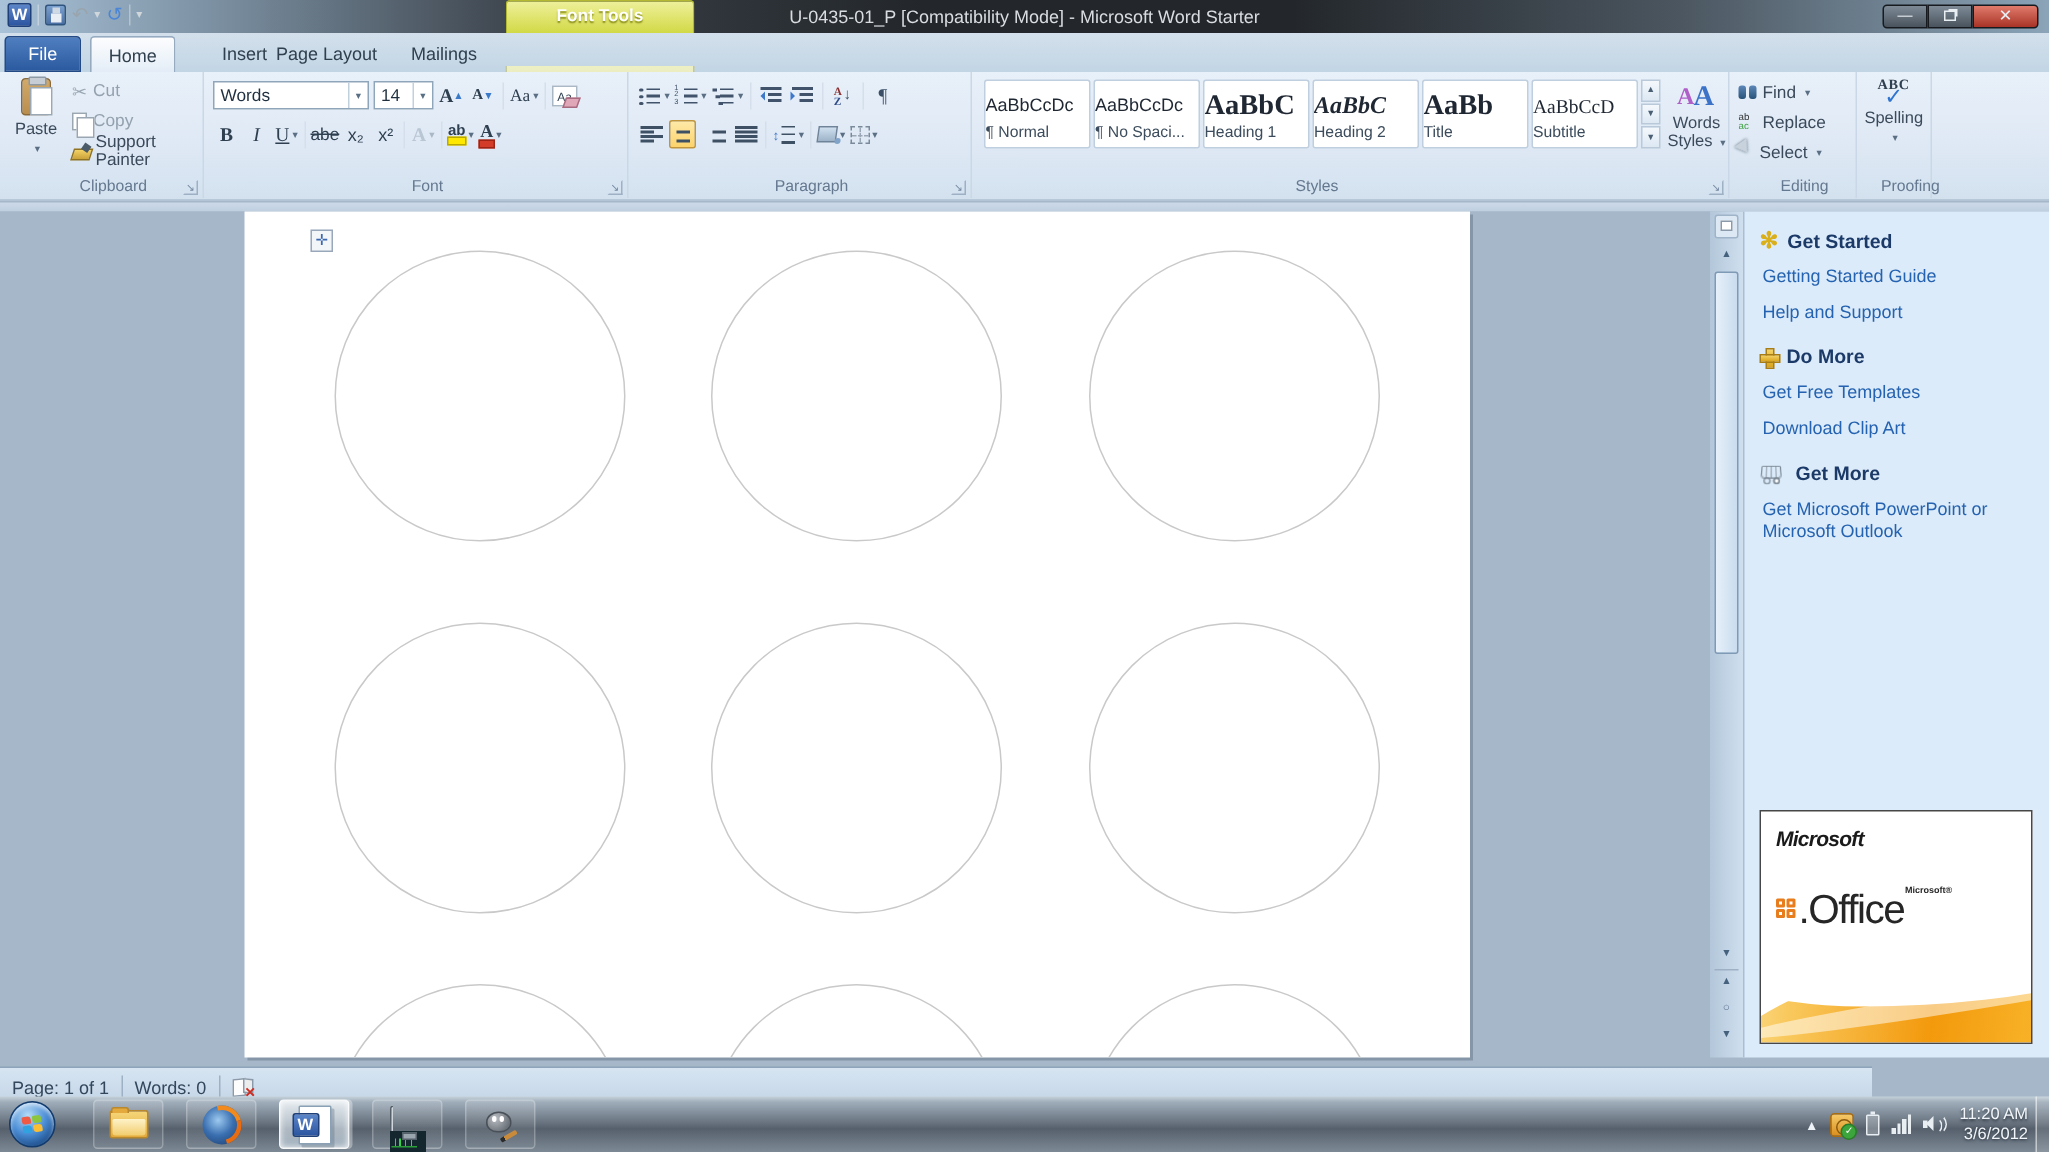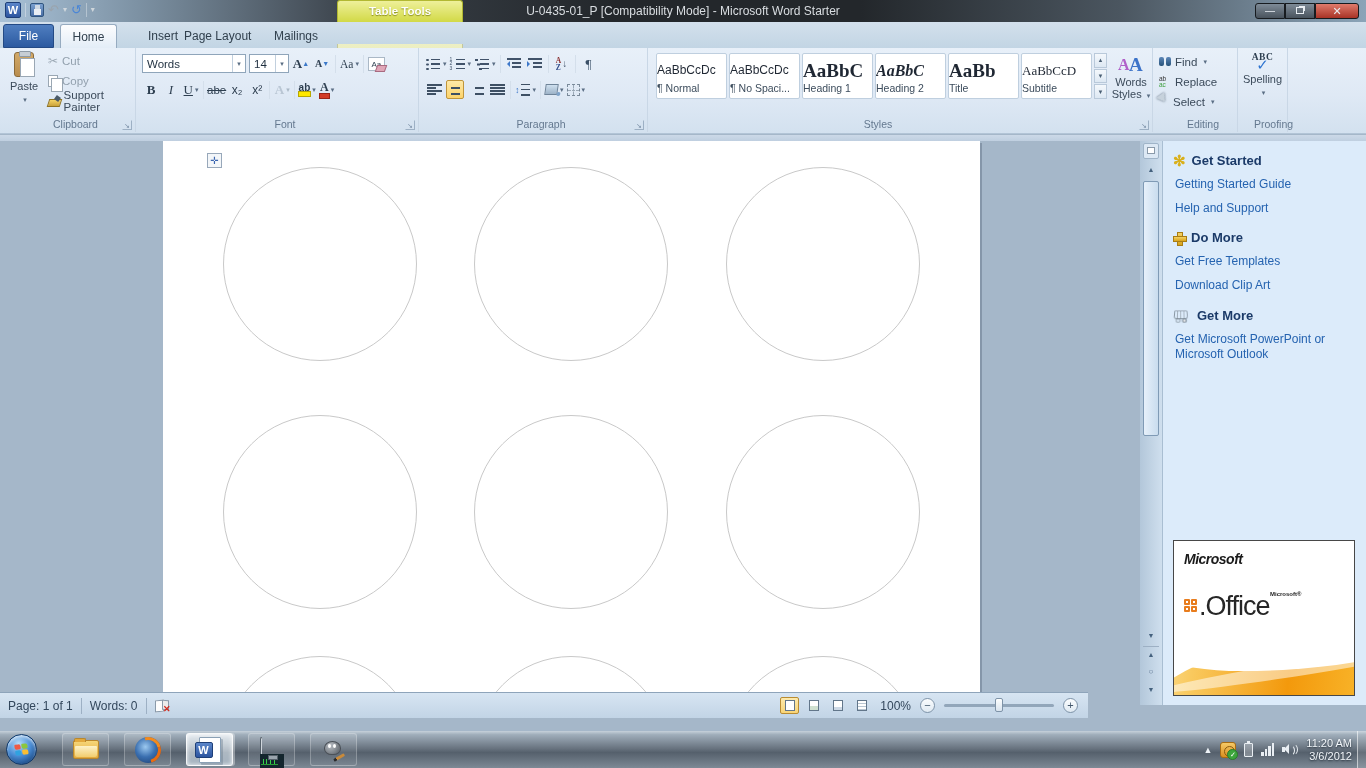--- a/index.html
+++ b/index.html
@@ -231,21 +231,21 @@
   .ad-swoosh{position:absolute;left:0;right:0;bottom:0;height:70px;overflow:hidden;}
   .sw-a{position:absolute;left:-45px;top:16px;width:300px;height:130px;
     background:linear-gradient(105deg,#fceebe 0%,#f9c95e 22%,#f3990c 52%,#f9b82e 78%,#fcd97e 100%);
     border-radius:100% 80% 0 0/100% 90% 0 0;transform:rotate(-9deg);}
   .sw-b{position:absolute;left:-60px;top:-58px;width:340px;height:104px;background:#fff;
     border-radius:0 0 100% 60%/0 0 90% 70%;}
   .sw-c{position:absolute;left:-20px;top:36px;width:300px;height:14px;background:rgba(255,255,255,.5);
     border-radius:50%;transform:rotate(-9deg);}
 
   
-  #statusbar{position:absolute;left:0;top:692px;width:1088px;height:26px;background:linear-gradient(#d7e5f2,#c2d4e6);
+  #statusbar{position:absolute;left:0;top:711px;width:1248px;height:26px;background:linear-gradient(#d7e5f2,#c2d4e6);
     border-top:1px solid #8ea4ba;display:flex;align-items:center;color:#33475c;}
   .ssep{width:1px;height:16px;background:#9db0c4;margin:0 8px;}
   .sitem{font-size:12px;}
   #sb-left{display:flex;align-items:center;padding-left:8px;}
   .proof-ico{width:16px;height:12px;position:relative;}
   .proof-ico::before{content:"";position:absolute;left:0;top:0;width:7px;height:10px;background:#fdfdfd;border:1px solid #8a9aaa;transform:skewY(-6deg);}
   .proof-ico::after{content:"✕";position:absolute;right:0;bottom:-2px;color:#d02a1e;font-size:9px;font-weight:bold;}
   .proof-ico b{position:absolute;left:7px;top:0;width:7px;height:10px;background:#ececec;border:1px solid #8a9aaa;transform:skewY(6deg);}
   #sb-right{margin-left:auto;display:flex;align-items:center;padding-right:10px;gap:5px;}
   .view-btn{width:19px;height:17px;display:flex;align-items:center;justify-content:center;border:1px solid transparent;border-radius:2px;}
@@ -326,21 +326,21 @@
     <span class="wicon">W</span>
     <span class="qsep"></span>
     <span class="floppy"></span>
     <span class="undo">↶</span>
     <span class="qdd">▾</span>
     <span class="redo">↺</span>
     <span class="qsep"></span>
     <span class="qdd">▾</span>
   </div>
   <div id="title-text">U-0435-01_P [Compatibility Mode]  -  Microsoft Word Starter</div>
-  <div id="tt-header">Table Tools</div>
+  <div id="tt-header">Font Tools</div>
   <div id="winbtns">
     <div class="wb first">—</div>
     <div class="wb"><span class="rsq"></span></div>
     <div class="wb close">✕</div>
   </div>
 </div>
 
 <div id="tabrow">
   <div class="tab" id="tab-file">File</div>
   <div class="tab" id="tab-home">Home</div>
@@ -694,40 +694,20 @@
 <div id="statusbar">
   <div id="sb-left">
     <span class="sitem">Page: 1 of 1</span>
     <span class="ssep"></span>
     <span class="sitem">Words: 0</span>
     <span class="ssep"></span>
     <span class="proof-ico">
         <b></b>
       </span>
   </div>
-  <div id="sb-right">
-    <span class="view-btn active">
-        <i></i>
-      </span>
-    <span class="view-btn v2">
-        <i></i>
-      </span>
-    <span class="view-btn v3">
-        <i></i>
-      </span>
-    <span class="view-btn v4">
-        <i></i>
-      </span>
-    <span class="sitem" style="margin:0 4px;">100%</span>
-    <span class="zoom-btn">−</span>
-    <span id="zoom-track">
-        <span id="zoom-thumb"></span>
-      </span>
-    <span class="zoom-btn">+</span>
-  </div>
 </div>
 
 <div id="taskbar">
   <div id="startorb">
     <span class="flag">
         <i></i>
         <i></i>
         <i></i>
         <i></i>
       </span>

